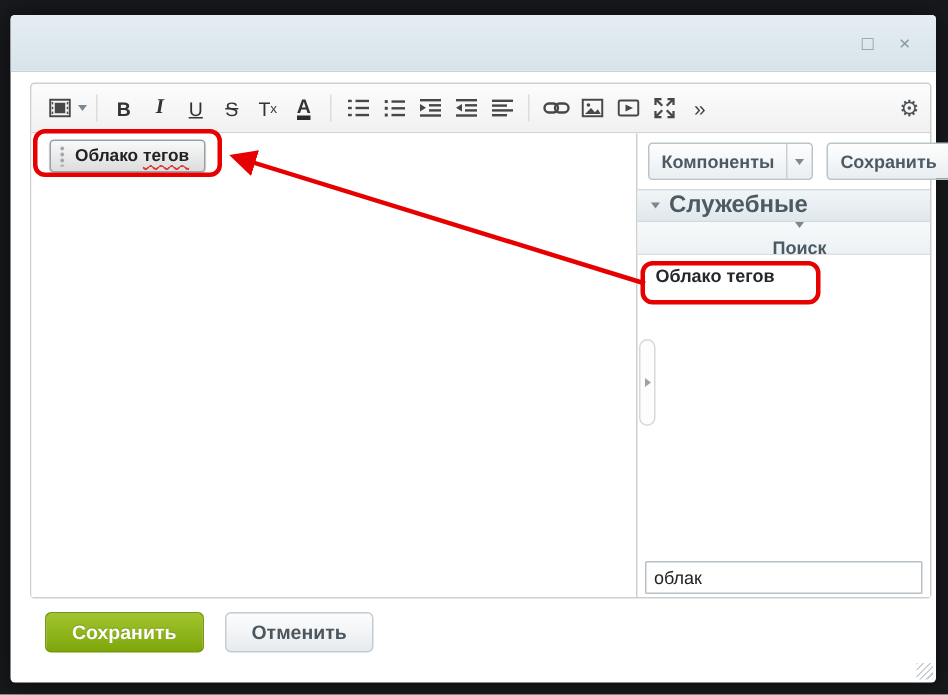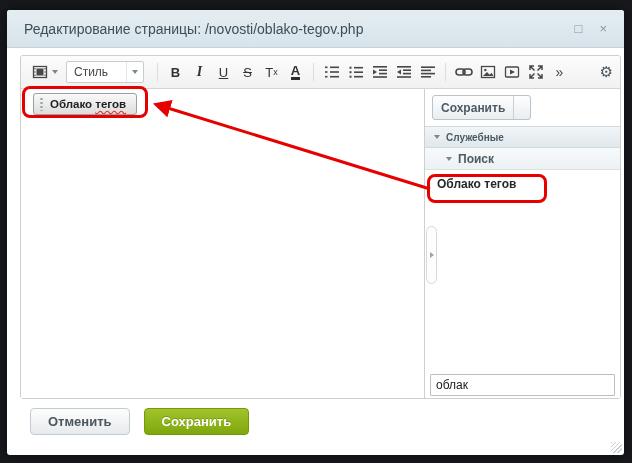--- a/index.html
+++ b/index.html
@@ -70,25 +70,25 @@
   .split-btn { display:inline-flex; align-items:center; height:25px;
     border:1px solid #b9c3ca; border-radius:3px;
     background:linear-gradient(#fefefe,#e9eef1); font-size:12px;
     font-weight:bold; color:#4e5a63; cursor:pointer; }
   .sb-label { padding:0 8px; }
   .sb-arrow { width:17px; align-self:stretch; display:flex; align-items:center;
     justify-content:center; border-left:1px solid #c8d0d6; }
   .group-header { height:22px; display:flex; align-items:center; gap:6px;
     padding-left:9px; background:linear-gradient(#f1f5f7,#e0e8ec);
     border-top:1px solid #cfd9df; border-bottom:1px solid #cfd9df;
-    font-size:10px; font-weight:bold; color:#4c5a63; cursor:pointer; }
+    font-size:16px; font-weight:bold; color:#4c5a63; cursor:pointer; }
   .subgroup-header { height:22px; display:flex; align-items:center; gap:6px;
     padding-left:21px; background:linear-gradient(#f7fafb,#ecf1f4);
     border-bottom:1px solid #d8e0e5; font-size:12px; font-weight:bold;
-    color:#4c5a63; cursor:pointer; }
+    color:#4c5a63; cursor:pointer;flex-direction:column; }
   .panel-item { padding:7px 0 7px 12px; font-size:12px; font-weight:bold;
     color:#24282b; cursor:pointer; }
   .panel-spacer { flex:1; }
   .panel-search { margin:5px 5px 2px 5px; height:22px;
     border:1px solid #b6c1c7; border-radius:1px; font-size:12px; color:#222;
     padding:0 5px; font-family:"Liberation Sans",sans-serif; }
 
   
   .pathbar { height:17px; display:flex; align-items:center; padding-left:10px;
     font-size:10px; color:#5c646a; letter-spacing:.5px;
@@ -122,21 +122,20 @@
   .ann-rect2 { left:427px; top:174px; width:120px; height:29px; }
   .ann-arrow { position:absolute; inset:0; z-index:49; pointer-events:none; }
 </style>
 </head>
 <body>
 
 <div class="frame">
   <div class="dialog">
 
     <div class="titlebar">
-      <span class="title">Редактирование страницы: /novosti/oblako-tegov.php</span>
       <span class="winbtns">
         <span class="winbtn">□</span>
         <span class="winbtn">×</span>
       </span>
     </div>
 
     <div class="content">
       <div class="editor-frame">
 
         <div class="toolbar">
@@ -147,26 +146,20 @@
               <rect x="2.5" y="4" width="1" height="1.6" fill="#474747"></rect>
                 <rect x="2.5" y="7.2" width="1" height="1.6" fill="#474747"></rect>
                 <rect x="2.5" y="10.4" width="1" height="1.6" fill="#474747"></rect>
               <rect x="12.5" y="4" width="1" height="1.6" fill="#474747"></rect>
                 <rect x="12.5" y="7.2" width="1" height="1.6" fill="#474747"></rect>
                 <rect x="12.5" y="10.4" width="1" height="1.6" fill="#474747"></rect>
             </svg>
           </span>
           <span class="tri-down"></span>
 
-          <span class="style-combo">
-            <span>Стиль</span>
-            <span class="arrow-seg">
-                <i class="tri-down"></i>
-              </span>
-          </span>
 
           <span class="tb-sep"></span>
           <span class="tb-btn g-bold">B</span>
           <span class="tb-btn g-italic">I</span>
           <span class="tb-btn g-under">U</span>
           <span class="tb-btn g-strike">S</span>
           <span class="tb-btn g-rf">
               <span>T</span>
               <sub>x</sub>
             </span>
@@ -258,20 +251,26 @@
         <div class="editor-main">
           <div class="canvas">
             <span class="widget-btn">
               <span class="widget-handle"></span>
               <span><span>Облако</span> <span class="misspell">тегов</span></span>
             </span>
           </div>
 
           <div class="panel">
             <div class="panel-btns">
+              <span class="split-btn">
+                <span class="sb-label">Компоненты</span>
+                <span class="sb-arrow">
+                    <i class="tri-down"></i>
+                  </span>
+              </span>
               <span class="split-btn">
                 <span class="sb-label">Сохранить</span>
                 <span class="sb-arrow"></span>
               </span>
             </div>
 
             <div class="group-header">
               <i class="tri-down"></i>
               <span>Служебные</span>
             </div>
@@ -284,22 +283,22 @@
             </div>
 
             <div class="panel-spacer"></div>
             <input class="panel-search" type="text" value="облак" style="">
           </div>
         </div>
 
       </div>
 
       <div class="footer">
+        <button class="btn btn-save">Сохранить</button>
         <button class="btn btn-cancel">Отменить</button>
-        <button class="btn btn-save">Сохранить</button>
       </div>
     </div>
 
     <div class="splitter">
       <i class="tri-right"></i>
     </div>
     <div class="grip"></div>
   </div>
 
   <div class="ann-rect ann-rect1"></div>

